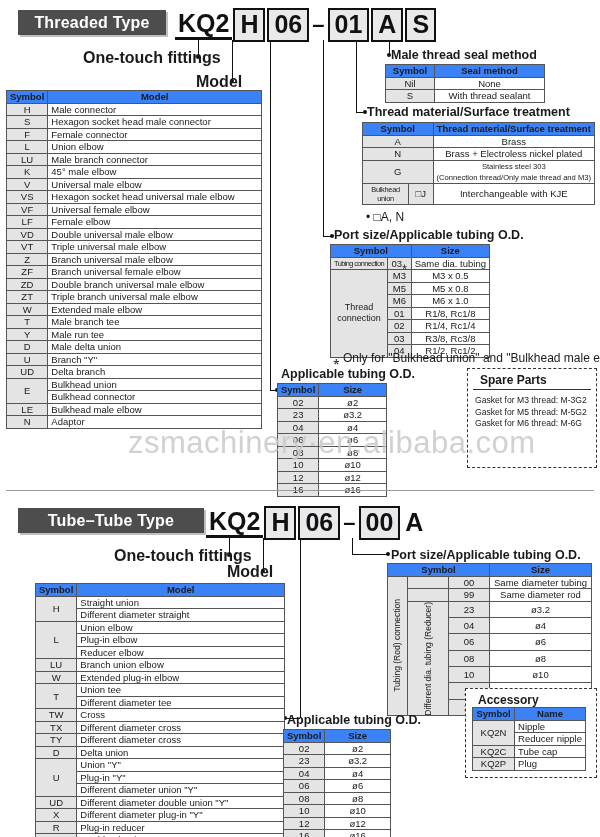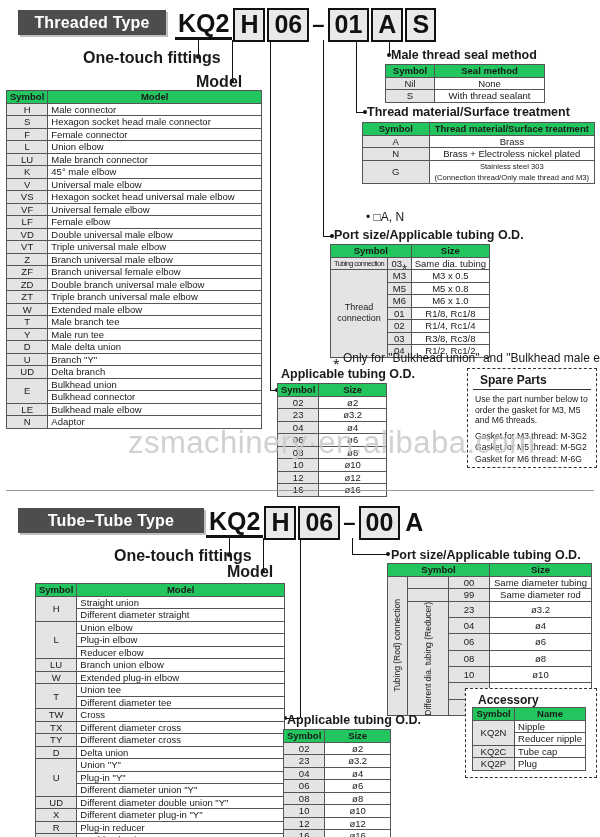--- a/index.html
+++ b/index.html
@@ -73,21 +73,21 @@
   }
   table.t th, table.t td{
     border:1px solid #555;
     padding:0 3px;
     height:11.5px;
     line-height:11px;
     font-weight:normal;
     white-space:nowrap;
   }
   table.t th{
-    background:#22c55e;
+    background:#3b82f6;
     font-weight:bold;
     text-align:center;
     font-size:9.5px;
   }
   td.sym{
     background:#e4e4e4;
     text-align:center;
     font-weight:bold;
     width:34px;
   }
@@ -344,20 +344,28 @@
         <td class="sym" colspan="2">N</td>
         <td class="ctr">Brass + Electroless nickel plated</td>
       </tr>
       <tr>
         <td class="sym" colspan="2">G</td>
         <td class="two" style="height:21px;">
           <span>Stainless steel 303</span><br>
           <span>(Connection thread/Only male thread and M3)</span>
         </td>
       </tr>
+      <tr>
+        <td class="tiny" style="width:40px;height:20px;line-height:9px;">
+          <span>Bulkhead</span><br>
+          <span>union</span>
+        </td>
+        <td class="sym" style="width:18px;">□J</td>
+        <td class="ctr">Interchangeable with KJE</td>
+      </tr>
     </tbody>
   </table>
   <div class="note" style="left:366px;top:210px;">• □A, N</div>
 
   <div class="lbl big" style="left:334px;top:228px;">Port size/Applicable tubing O.D.</div>
   <table class="t" style="left:330px;top:244px;width:160px;">
     <thead>
         <tr>
       <th colspan="2" style="width:80px;">Symbol</th>
       <th>Size</th>
@@ -444,21 +452,20 @@
         </tr>
         <tr>
           <td class="sym" style="width: 34px;">16</td>
           <td class="ctr">ø16</td>
         </tr>
       </tbody>
   </table>
 
   <div class="dashbox" style="left:467px;top:368px;width:128px;height:98px;">
     <div class="hdr">Spare Parts</div>
-    <p>Use the part number below to order the gasket for M3, M5 and M6 threads.</p>
     <p class="gl" style="margin-top:5px;">Gasket for M3 thread: M-3G2</p>
     <p class="gl">Gasket for M5 thread: M-5G2</p>
     <p class="gl">Gasket for M6 thread: M-6G</p>
   </div>
 
   <div class="divider" style="top:490px;"></div>
 
   <div class="type-bar" style="left:18px;top:508px;width:186px;height:25px;">Tube–Tube Type</div>
 
   <div class="code" style="left:206px;top:506px;">

